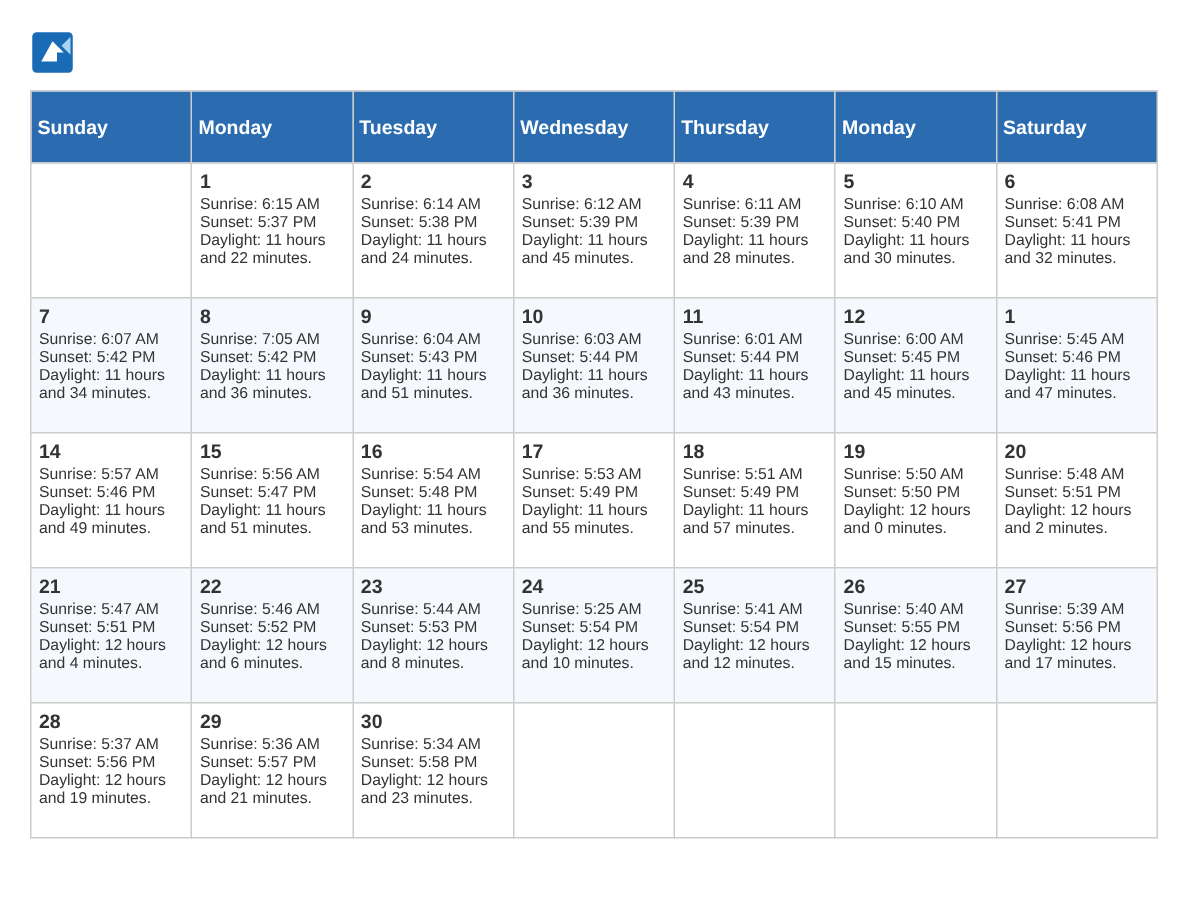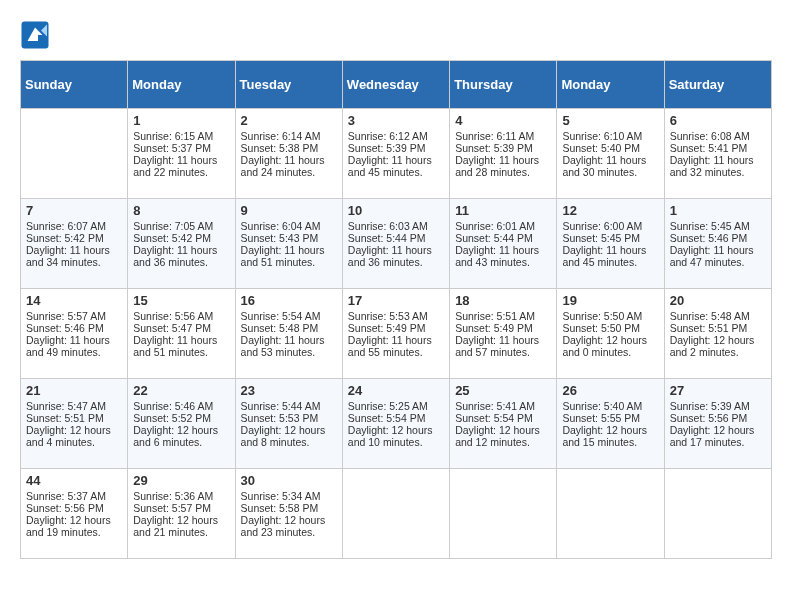--- a/index.html
+++ b/index.html
@@ -308,21 +308,21 @@
         <td>
           <span class="day-num">27</span>
           <div>Sunrise: 5:39 AM</div>
           <div>Sunset: 5:56 PM</div>
           <div>Daylight: 12 hours</div>
           <div>and 17 minutes.</div>
         </td>
       </tr>
       <tr class="row-shade-1">
         <td>
-          <span class="day-num">44</span>
+          <span class="day-num">28</span>
           <div>Sunrise: 5:37 AM</div>
           <div>Sunset: 5:56 PM</div>
           <div>Daylight: 12 hours</div>
           <div>and 19 minutes.</div>
         </td>
         <td>
           <span class="day-num">29</span>
           <div>Sunrise: 5:36 AM</div>
           <div>Sunset: 5:57 PM</div>
           <div>Daylight: 12 hours</div>

